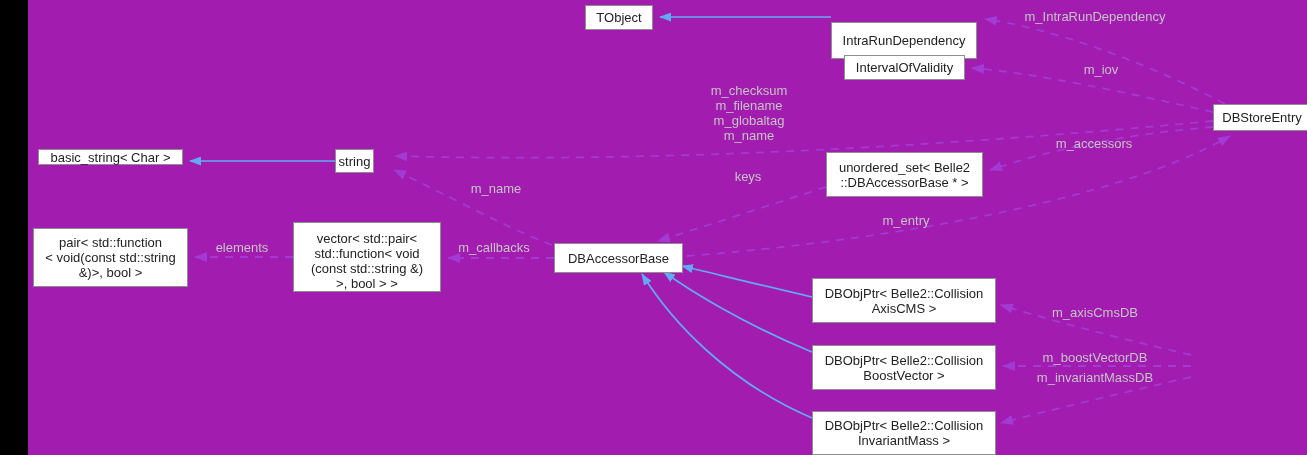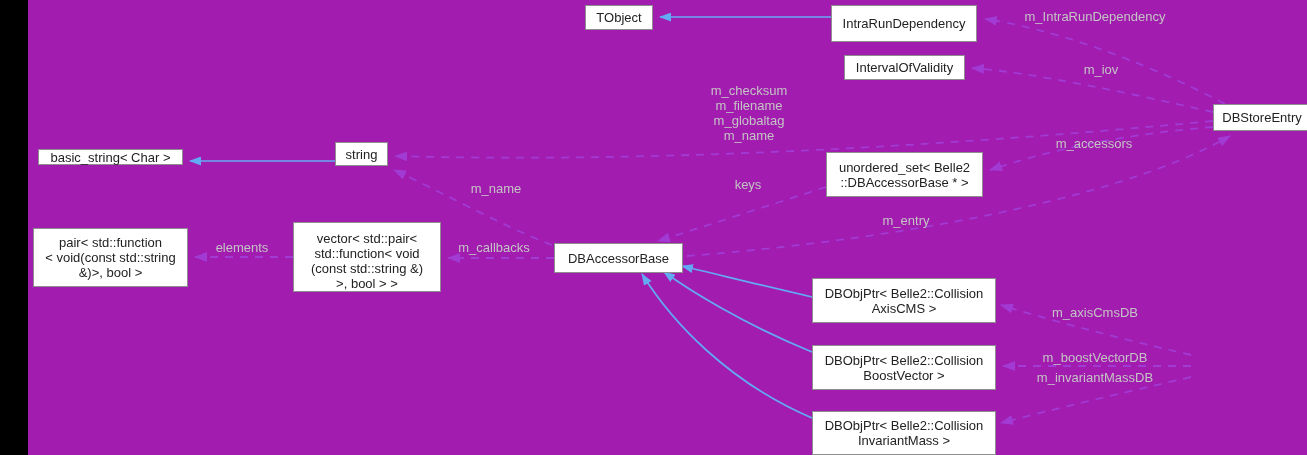--- a/index.html
+++ b/index.html
@@ -76,37 +76,37 @@
     <path d="M265,257 L167,257" stroke="#a23ad4" stroke-width="1.8" stroke-dasharray="8 7" fill="none" marker-end="url(#arrow-purple)"></path>
     <path d="M1163,355 C1094,339 1024,321 973,305" stroke="#a23ad4" stroke-width="1.8" stroke-dasharray="8 7" fill="none" marker-end="url(#arrow-purple)"></path>
     <path d="M1163,366 L975,366" stroke="#a23ad4" stroke-width="1.8" stroke-dasharray="8 7" fill="none" marker-end="url(#arrow-purple)"></path>
     <path d="M1163,377 C1094,393 1026,409 973,423" stroke="#a23ad4" stroke-width="1.8" stroke-dasharray="8 7" fill="none" marker-end="url(#arrow-purple)"></path>
   </svg>
 
   <div class="node" style="left:557px;top:5px;width:68px;height:25px;">
       <span>TObject</span>
     </div>
 
-  <div class="node" style="left:803px;top:5px;width:146px;height:37px;">
+  <div class="node" style="left:803px;top:22px;width:146px;height:37px;">
       <span>IntraRunDependency</span>
     </div>
 
   <div class="node" style="left:816px;top:55px;width:121px;height:25px;">
       <span>IntervalOfValidity</span>
     </div>
 
   <div class="node" style="left:1185px;top:104px;width:98px;height:27px;justify-content:center;">
       <span>DBStoreEntry</span>
     </div>
 
   <div class="node" style="left:10px;top:149px;width:145px;height:16px;">
       <span>basic_string&lt; Char &gt;</span>
     </div>
 
-  <div class="node" style="left:307px;top:142px;width:53px;height:24px;">
+  <div class="node" style="left:307px;top:149px;width:39px;height:24px;">
       <span>string</span>
     </div>
 
   <div class="node" style="left:798px;top:152px;width:157px;height:45px;">
     <span>unordered_set&lt; Belle2</span>
     <span>::DBAccessorBase * &gt;</span>
   </div>
 
   <div class="node" style="left:5px;top:228px;width:155px;height:59px;align-items:center;">
     <span>pair&lt; std::function</span>
@@ -147,21 +147,21 @@
 
   <div class="edge-label" style="left:721px;top:83px;">
     <div>m_checksum</div>
     <div>m_filename</div>
     <div>m_globaltag</div>
     <div>m_name</div>
   </div>
 
   <div class="edge-label" style="left:1066px;top:136px;">m_accessors</div>
 
-  <div class="edge-label" style="left:720px;top:177px;">keys</div>
+  <div class="edge-label" style="left:720px;top:169px;">keys</div>
 
   <div class="edge-label" style="left:878px;top:213px;">m_entry</div>
 
   <div class="edge-label" style="left:468px;top:181px;">m_name</div>
 
   <div class="edge-label" style="left:466px;top:240px;">m_callbacks</div>
 
   <div class="edge-label" style="left:214px;top:240px;">elements</div>
 
   <div class="edge-label" style="left:1067px;top:305px;">m_axisCmsDB</div>

